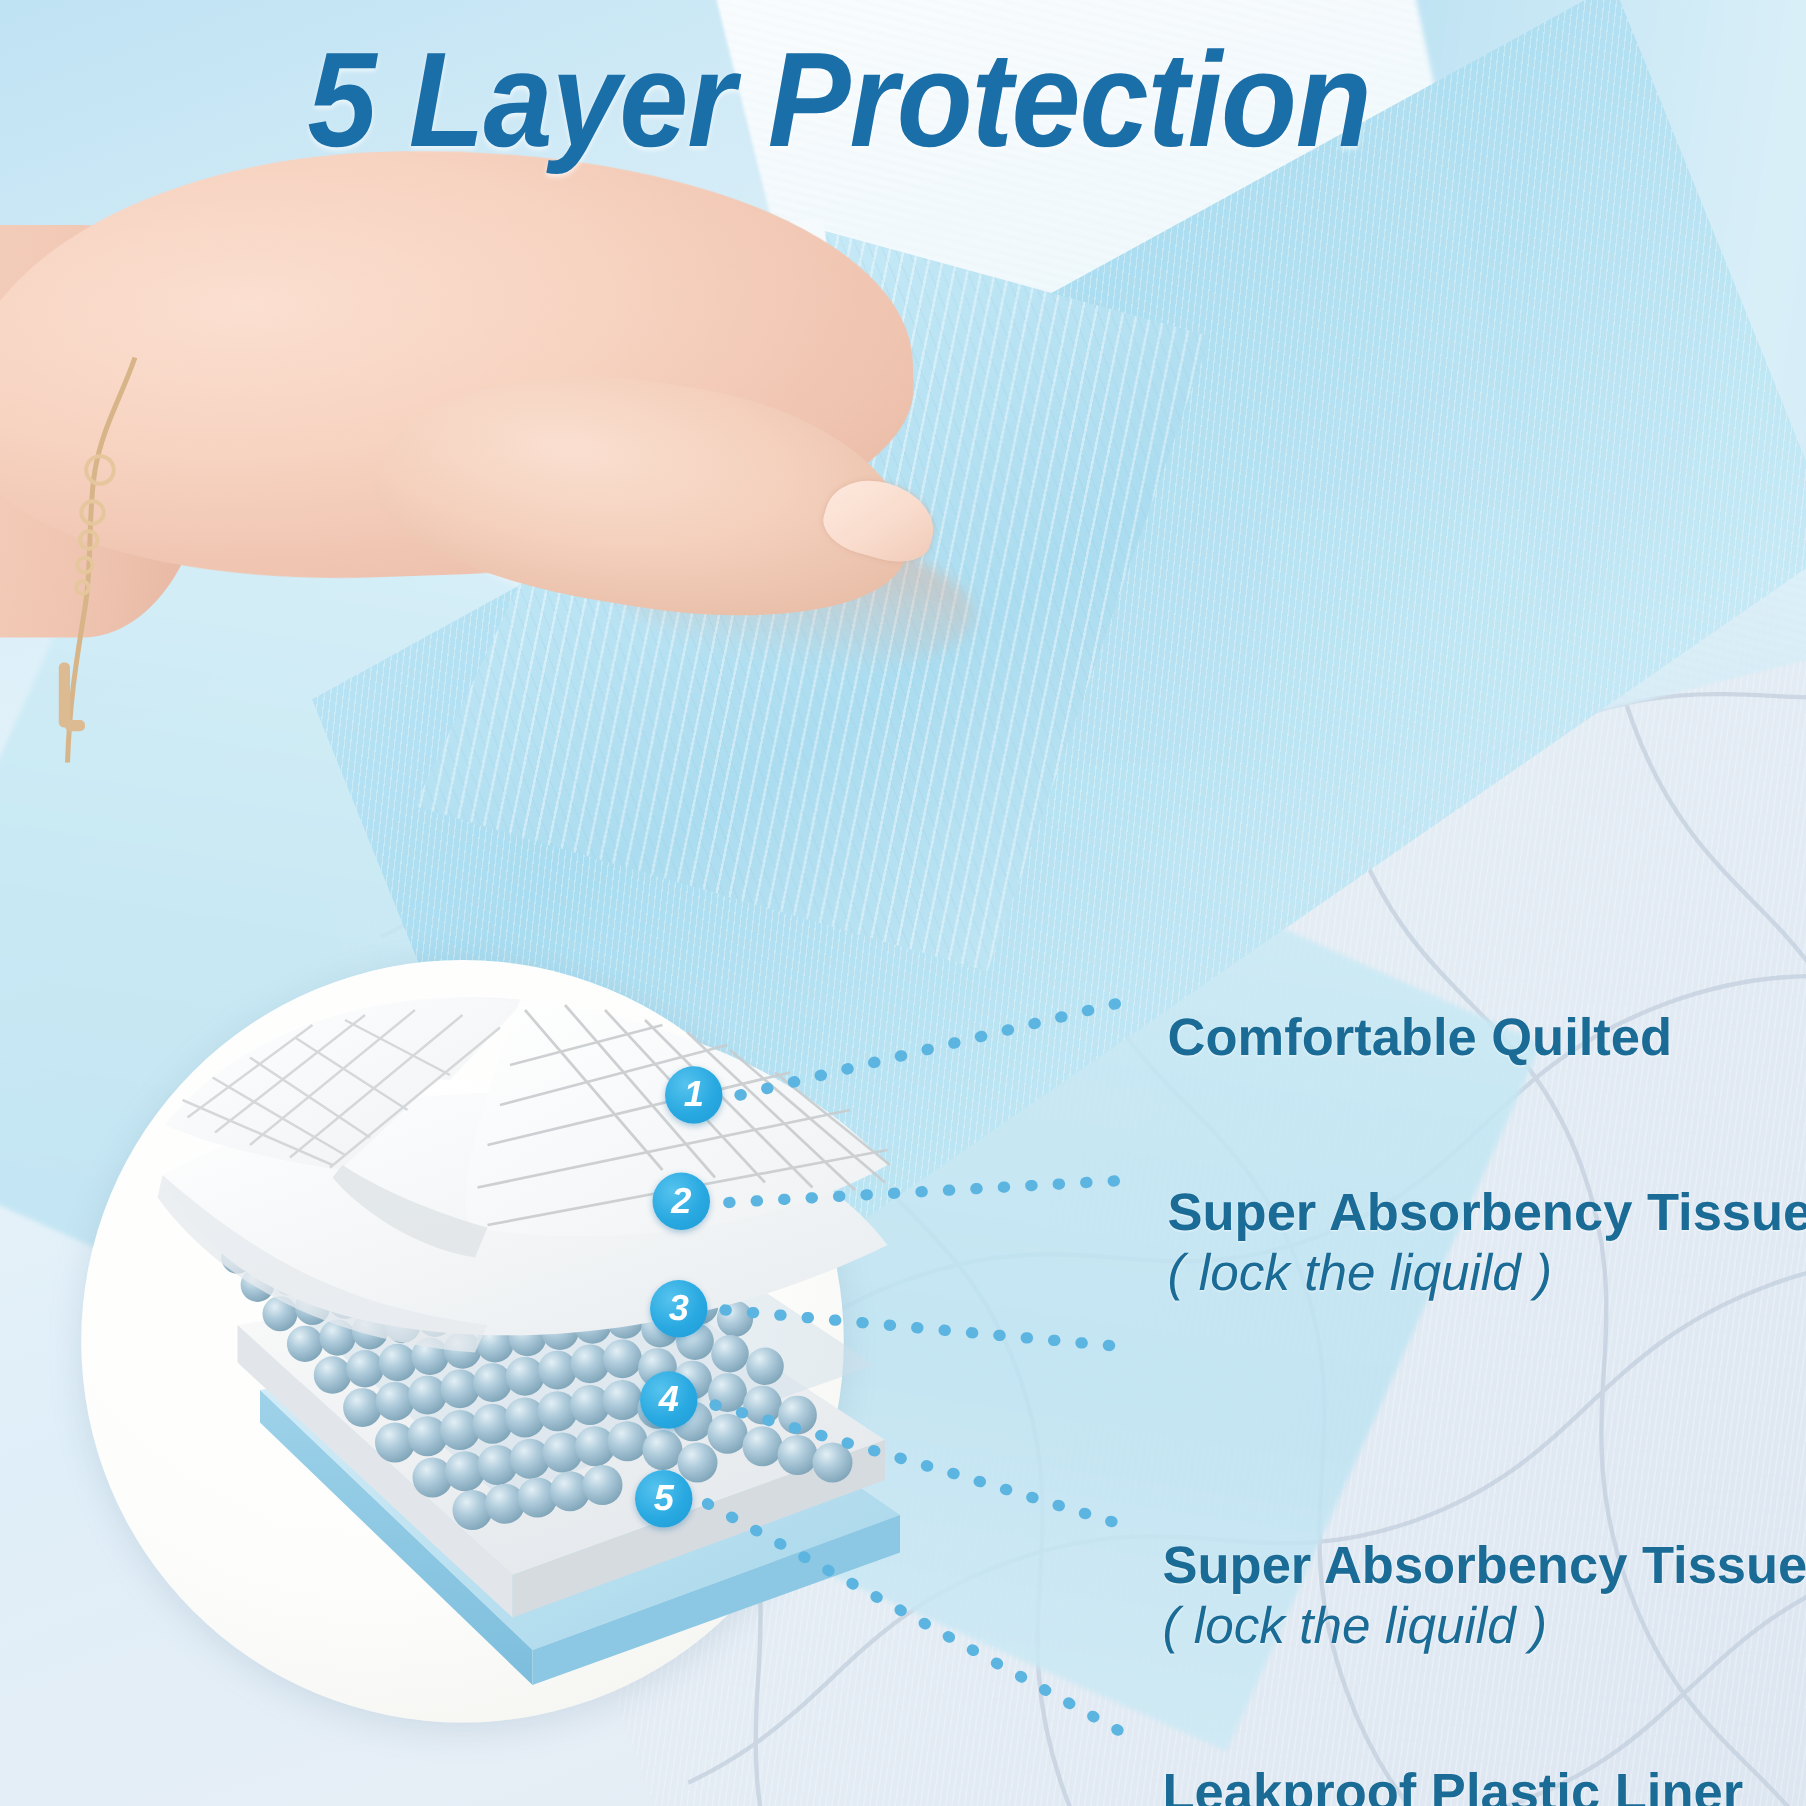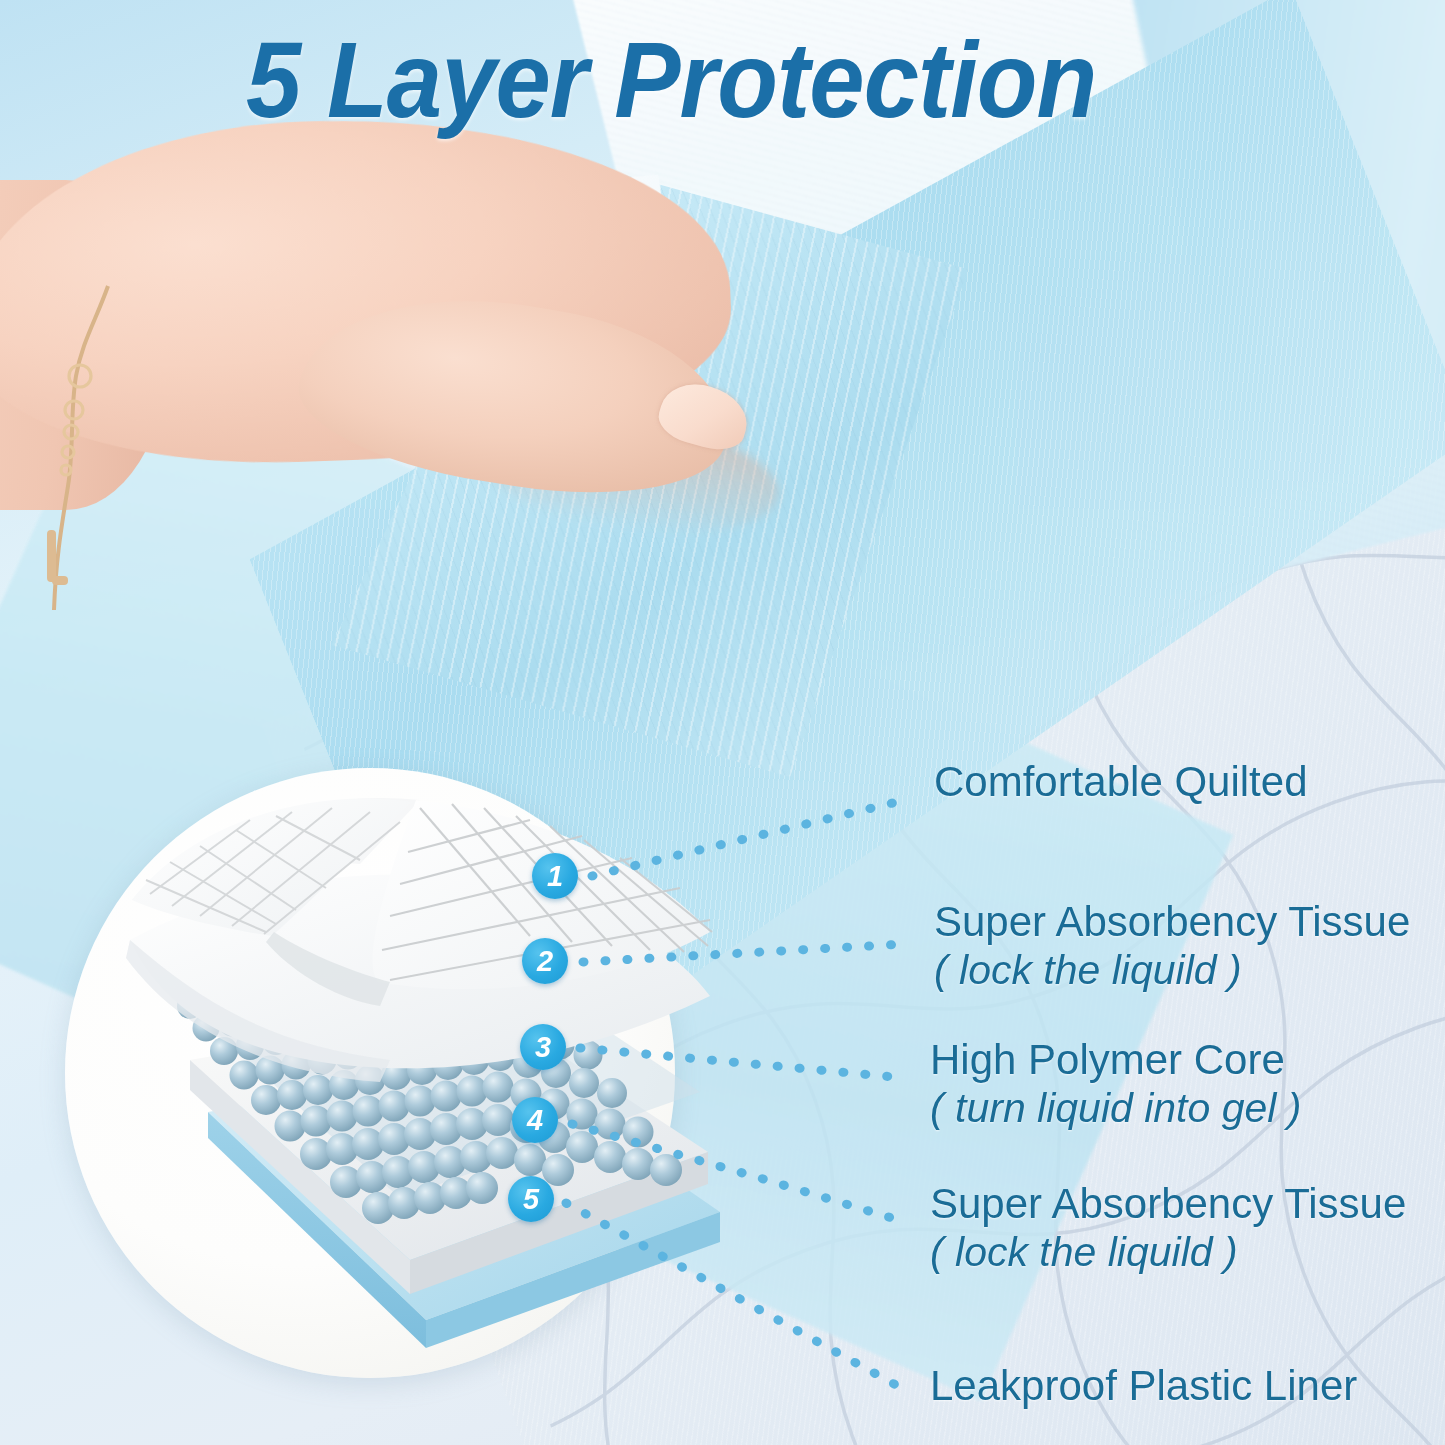--- a/index.html
+++ b/index.html
@@ -167,22 +167,23 @@
   }
 
   
   .label{
     position:absolute;
     font-family:"Liberation Sans",sans-serif;
     color:#1a6c96;
     white-space:nowrap;
   }
   .label .line1{
-    display:block;font-size:42px;font-weight:normal;line-height:1.16;
+    display:block;font-size:42px;font-weight:bold;line-height:1.16;
     text-shadow:0 1px 2px rgba(255,255,255,.7);
+    margin-top:48px;
   }
   .label .line2{
     display:block;font-size:41px;font-weight:normal;font-style:italic;line-height:1.16;
     text-shadow:0 1px 2px rgba(255,255,255,.7);
   }
   .lbl-1{left:934px;top:758px;}
   .lbl-2{left:934px;top:898px;}
   .lbl-3{left:930px;top:1036px;}
   .lbl-4{left:930px;top:1180px;}
   .lbl-5{left:930px;top:1362px;}
@@ -506,24 +507,20 @@
 
   <div class="label lbl-1">
     <span class="line1">Comfortable Quilted</span>
   </div>
 
   <div class="label lbl-2">
     <span class="line1">Super Absorbency Tissue</span>
     <span class="line2">( lock the liquild )</span>
   </div>
 
-  <div class="label lbl-3">
-    <span class="line1">High Polymer Core</span>
-    <span class="line2">( turn liquid into gel )</span>
-  </div>
 
   <div class="label lbl-4">
     <span class="line1">Super Absorbency Tissue</span>
     <span class="line2">( lock the liquild )</span>
   </div>
 
   <div class="label lbl-5">
     <span class="line1">Leakproof Plastic Liner</span>
   </div>
 

